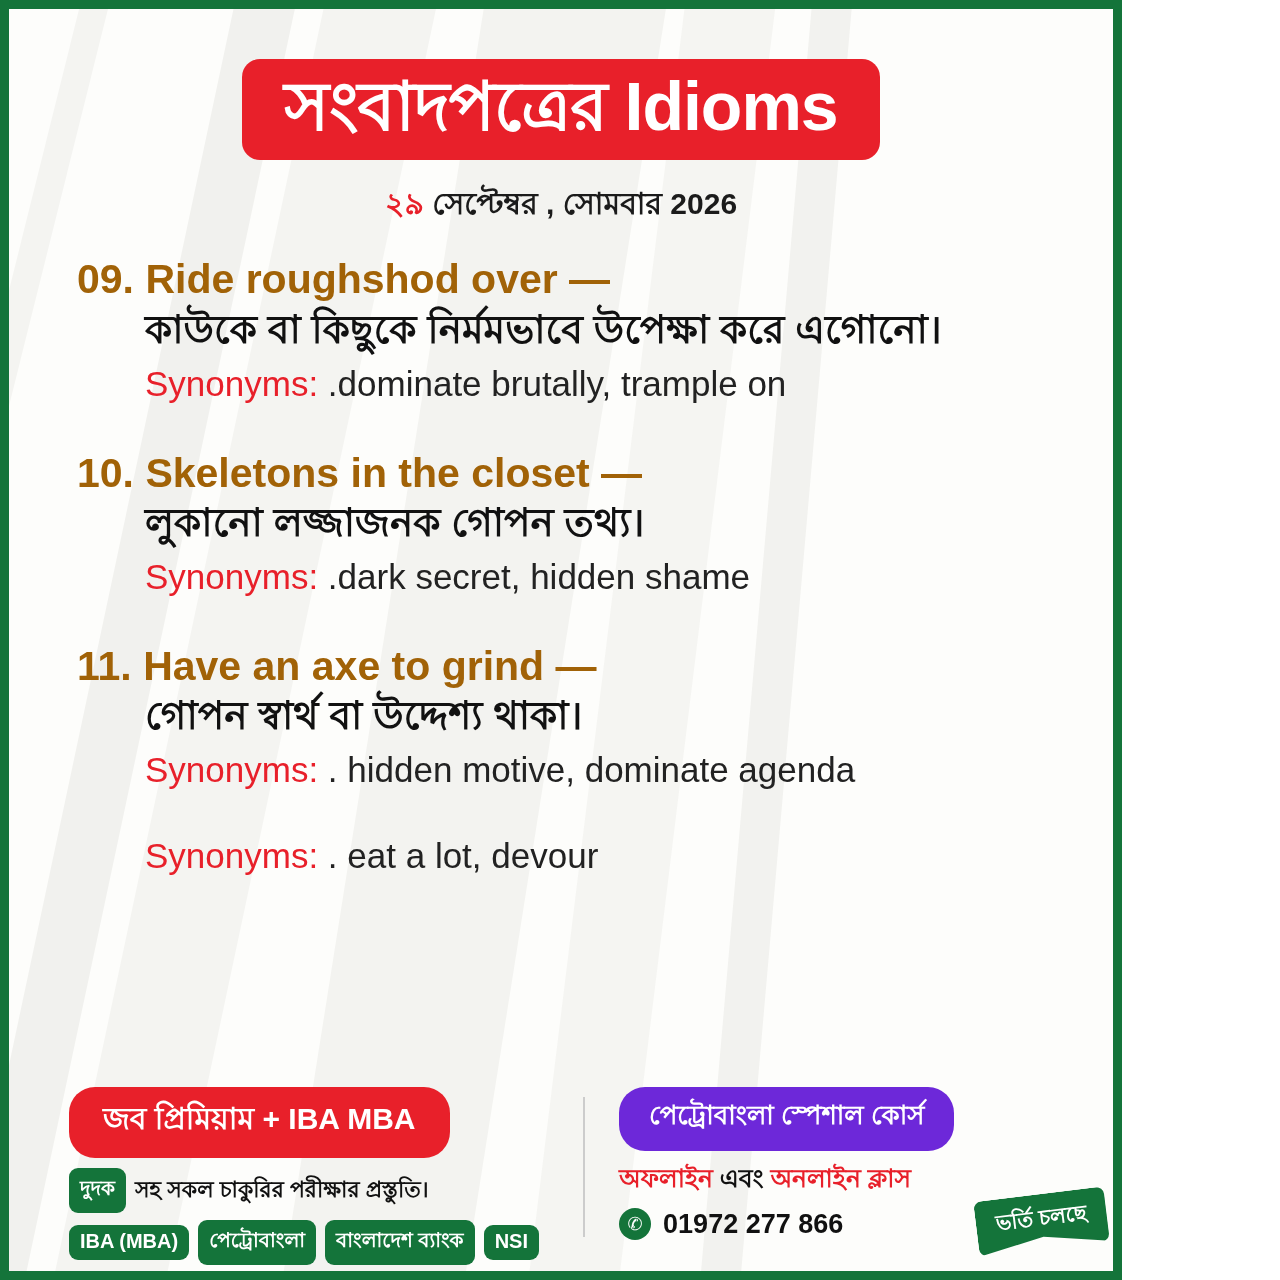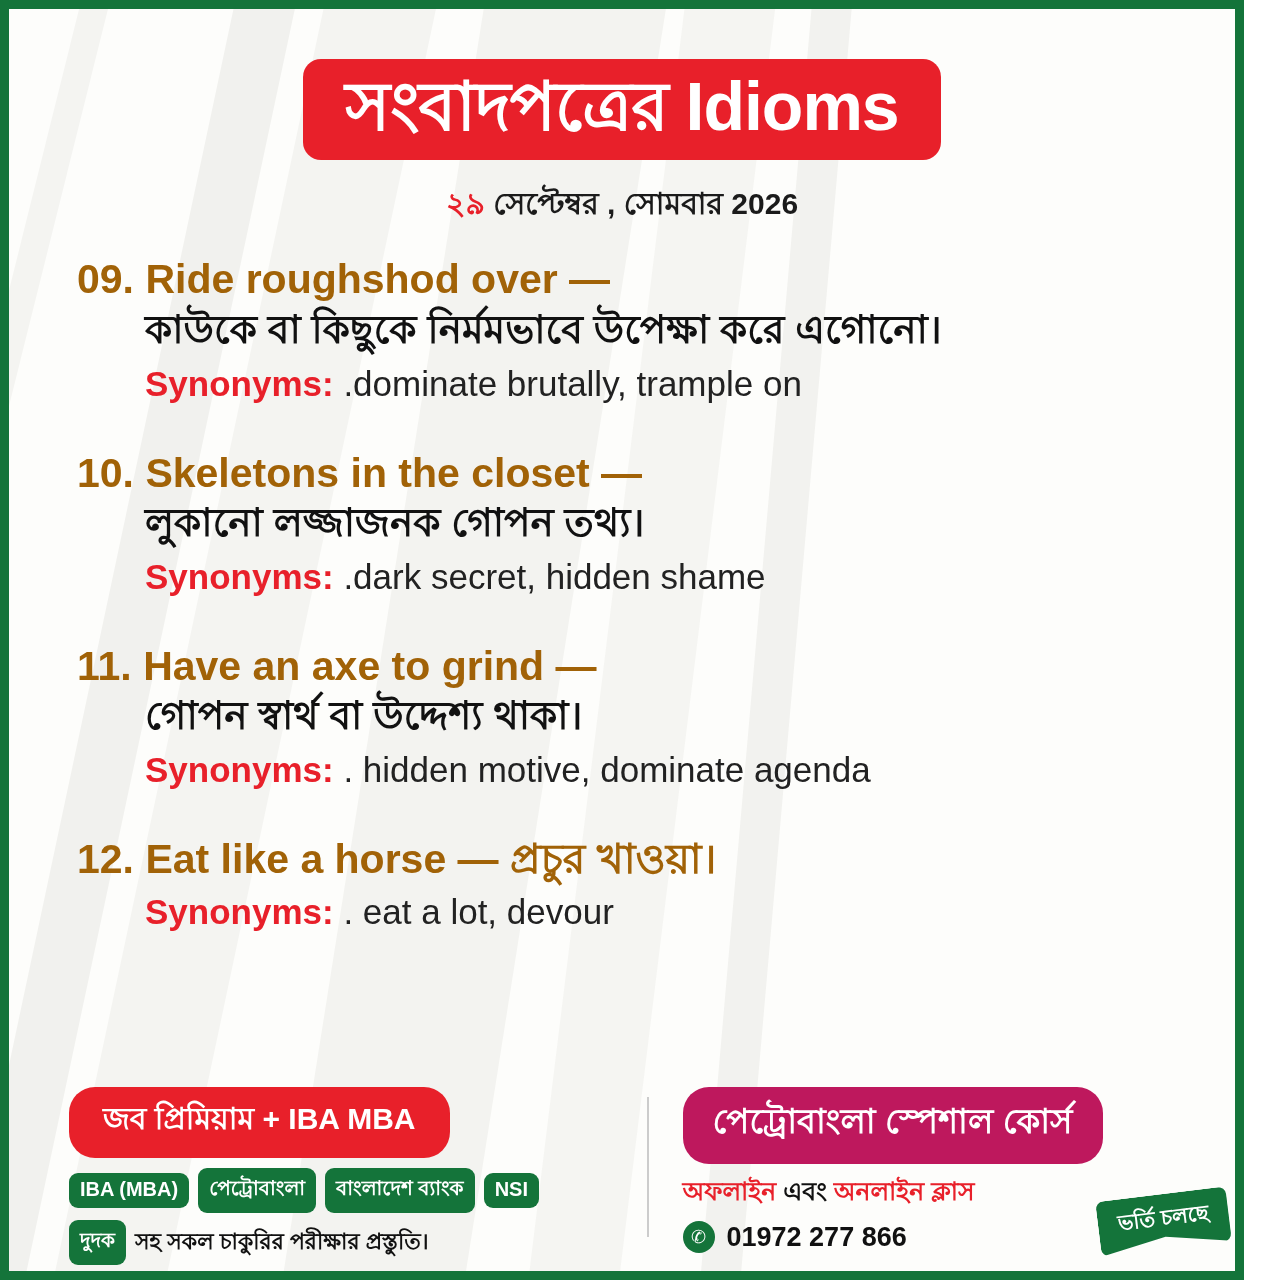--- a/index.html
+++ b/index.html
@@ -4,21 +4,21 @@
 <style>
   * { box-sizing: border-box; margin: 0; padding: 0; }
   html, body {
     width: 1280px; height: 1280px;
     font-family: "Liberation Sans", sans-serif;
     background: #ffffff;
     overflow: hidden;
   }
   #page {
     position: relative;
-    width: 1244px; height: 1280px;
+    width: 1122px; height: 1280px;
     background: #fdfdfb;
     border: 9px solid #14743a;
     overflow: hidden;
   }
   
   .streaks {
     position: absolute; inset: 0;
     pointer-events: none;
     overflow: hidden;
   }
@@ -77,21 +77,21 @@
     padding-left: 96px;
     margin-top: 2px;
   }
   .entry-syn {
     margin-top: 8px;
     padding-left: 96px;
     font-size: 35px;
     color: #222222;
     line-height: 1.2;
   }
-  .entry-syn .lbl { color: #e8202a; font-weight: bold; }
+  .entry-syn .lbl { color: #e8202a; font-weight: normal; }
   .entry.inline .entry-head { white-space: nowrap; }
 
   
   .footer {
     position: absolute;
     left: 0; right: 0; bottom: 12px;
     height: 180px;
     display: flex;
     z-index: 3;
   }
@@ -114,23 +114,23 @@
     background: #e8202a;
     color: #fff;
     font-size: 30px;
     font-weight: bold;
     border-radius: 26px;
     padding: 8px 34px 12px;
     margin-bottom: 10px;
   }
   .pill-green {
     display: inline-block;
-    background: #be185d;
+    background: #6d28d9;
     color: #fff;
-    font-size: 34px;
+    font-size: 26px;
     font-weight: bold;
     border-radius: 26px;
     padding: 8px 30px 12px;
     margin-bottom: 8px;
   }
   .tag-row { display: flex; align-items: center; gap: 9px; flex-wrap: nowrap; margin-bottom: 7px; }
   .tag {
     background: #14743a;
     color: #ffffff;
     font-size: 20px;
@@ -230,46 +230,41 @@
           <span>Have an axe to grind —</span>
         </div>
         <div class="entry-bn">গোপন স্বার্থ বা উদ্দেশ্য থাকা।</div>
         <div class="entry-syn">
           <span class="lbl">Synonyms:</span>
           <span>. hidden motive, dominate agenda</span>
         </div>
       </div>
 
       <div class="entry inline">
-        <div class="entry-head">
-          <span>12.</span>
-          <span>Eat like a horse —</span>
-          <span class="bn">প্রচুর খাওয়া।</span>
-        </div>
         <div class="entry-syn">
           <span class="lbl">Synonyms:</span>
           <span>. eat a lot, devour</span>
         </div>
       </div>
 
     </div>
   </div>
 
   <div class="footer">
     <div class="footer-left">
       <div class="pill-red">জব প্রিমিয়াম + IBA MBA</div>
+      <div class="tag-row">
+        <span class="tag">দুদক</span>
+        <span class="tag-note">সহ সকল চাকুরির পরীক্ষার প্রস্তুতি।</span>
+      </div>
       <div class="tag-row">
         <span class="tag">IBA (MBA)</span>
         <span class="tag">পেট্রোবাংলা</span>
         <span class="tag">বাংলাদেশ ব্যাংক</span>
         <span class="tag">NSI</span>
-      </div>
-      <div class="tag-row">
-        <span class="tag">দুদক</span>
-        <span class="tag-note">সহ সকল চাকুরির পরীক্ষার প্রস্তুতি।</span>
       </div>
     </div>
 
     <div class="footer-div"></div>
 
     <div class="footer-right">
       <div class="pill-green">পেট্রোবাংলা স্পেশাল কোর্স</div>
       <div class="offline-line">
         <span class="red">অফলাইন</span>
         <span>এবং</span>

